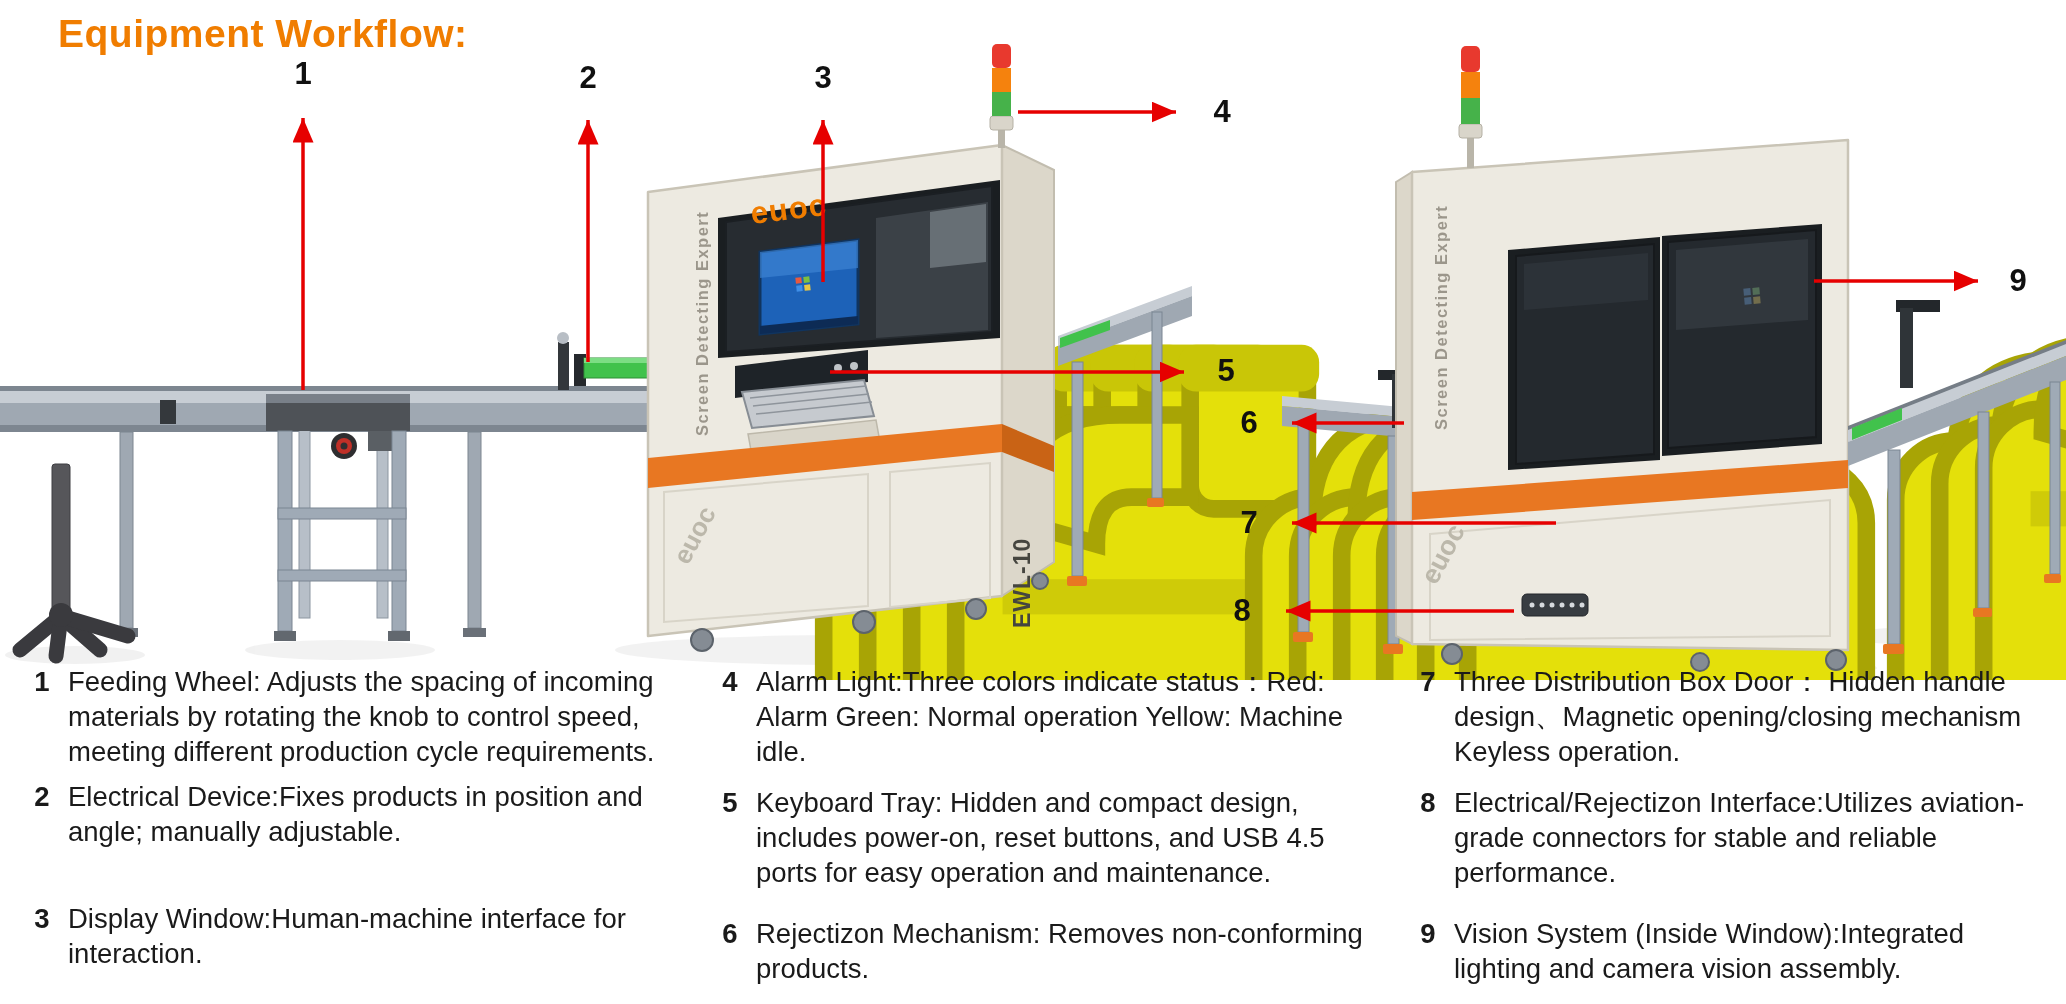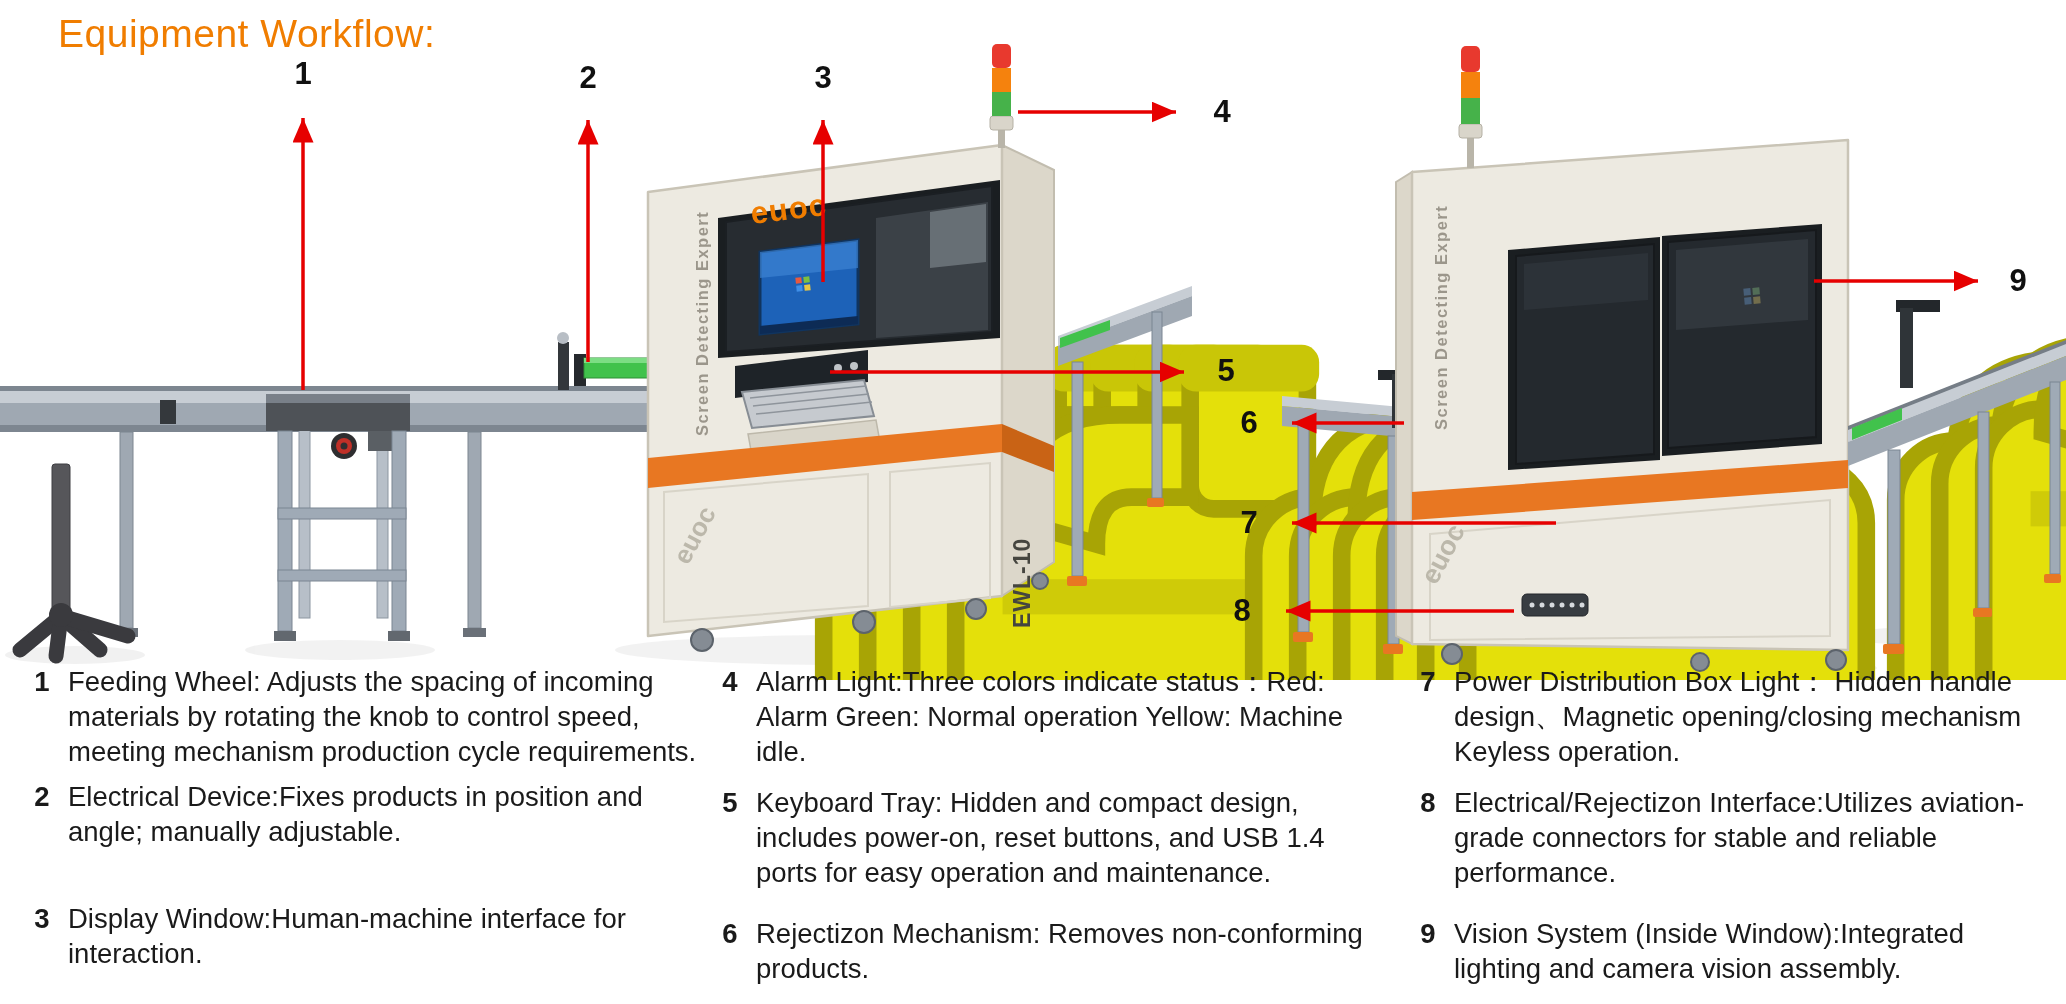--- a/index.html
+++ b/index.html
@@ -6,21 +6,21 @@
   html,body { width:2066px; height:1004px; }
   body {
     font-family:"Liberation Sans", sans-serif;
     background:#ffffff;
     position:relative;
     overflow:hidden;
     color:#1a1a1a;
   }
   .page-title {
     position:absolute; left:58px; top:12px;
-    font-size:39px; font-weight:400;
+    font-size:39px; font-weight:700;
     color:var(--title-orange,#F07D00);
     letter-spacing:.5px;
   }
   svg.illustration { position:absolute; left:0; top:0; }
   svg text { font-family:"Liberation Sans", sans-serif; }
   .callout {
     position:absolute; transform:translateX(-50%);
     font-size:31px; font-weight:700; color:#101010; line-height:1;
   }
   .desc-col { position:absolute; top:664px; }
@@ -310,51 +310,51 @@
 <span class="callout" style="left:1222px;top:96px">4</span>
 <span class="callout" style="left:1226px;top:355px">5</span>
 <span class="callout" style="left:1249px;top:407px">6</span>
 <span class="callout" style="left:1249px;top:507px">7</span>
 <span class="callout" style="left:1242px;top:595px">8</span>
 <span class="callout" style="left:2018px;top:265px">9</span>
 
 <div class="desc-col" id="col1">
   <div class="desc-item">
     <span class="desc-num">1</span>
-    <p class="desc-text"><b>Feeding Wheel:</b><span> Adjusts the spacing of incoming materials by rotating the knob to control speed, meeting mechanism production cycle requirements.</span></p>
+    <p class="desc-text"><b>Feeding Wheel:</b><span> Adjusts the spacing of incoming materials by rotating the knob to control speed, meeting different production cycle requirements.</span></p>
   </div>
   <div class="desc-item">
     <span class="desc-num">2</span>
     <p class="desc-text"><b>Electrical Device:</b><span>Fixes products in position and angle; manually adjustable.</span></p>
   </div>
   <div class="desc-item">
     <span class="desc-num">3</span>
     <p class="desc-text"><b>Display Window:</b><span>Human-machine interface for interaction.</span></p>
   </div>
 </div>
 
 <div class="desc-col" id="col2">
   <div class="desc-item">
     <span class="desc-num">4</span>
     <p class="desc-text"><b>Alarm Light:</b><span>Three colors indicate status：Red: Alarm Green: Normal operation Yellow: Machine idle.</span></p>
   </div>
   <div class="desc-item">
     <span class="desc-num">5</span>
-    <p class="desc-text"><b>Keyboard Tray:</b><span> Hidden and compact design, includes power-on, reset buttons, and USB 1.4 ports for easy operation and maintenance.</span></p>
+    <p class="desc-text"><b>Keyboard Tray:</b><span> Hidden and compact design, includes power-on, reset buttons, and USB 4.5 ports for easy operation and maintenance.</span></p>
   </div>
   <div class="desc-item">
     <span class="desc-num">6</span>
     <p class="desc-text"><b>Rejectizon Mechanism:</b><span> Removes non-conforming products.</span></p>
   </div>
 </div>
 
 <div class="desc-col" id="col3">
   <div class="desc-item">
     <span class="desc-num">7</span>
-    <p class="desc-text"><b>Power Distribution Box Light：</b><span> Hidden handle design、Magnetic opening/closing mechanism Keyless operation.</span></p>
+    <p class="desc-text"><b>Three Distribution Box Door：</b><span> Hidden handle design、Magnetic opening/closing mechanism Keyless operation.</span></p>
   </div>
   <div class="desc-item">
     <span class="desc-num">8</span>
     <p class="desc-text"><b>Electrical/Rejectizon Interface:</b><span>Utilizes aviation-grade connectors for stable and reliable performance.</span></p>
   </div>
   <div class="desc-item">
     <span class="desc-num">9</span>
     <p class="desc-text"><b>Vision System (Inside Window):</b><span>Integrated lighting and camera vision assembly.</span></p>
   </div>
 </div>

